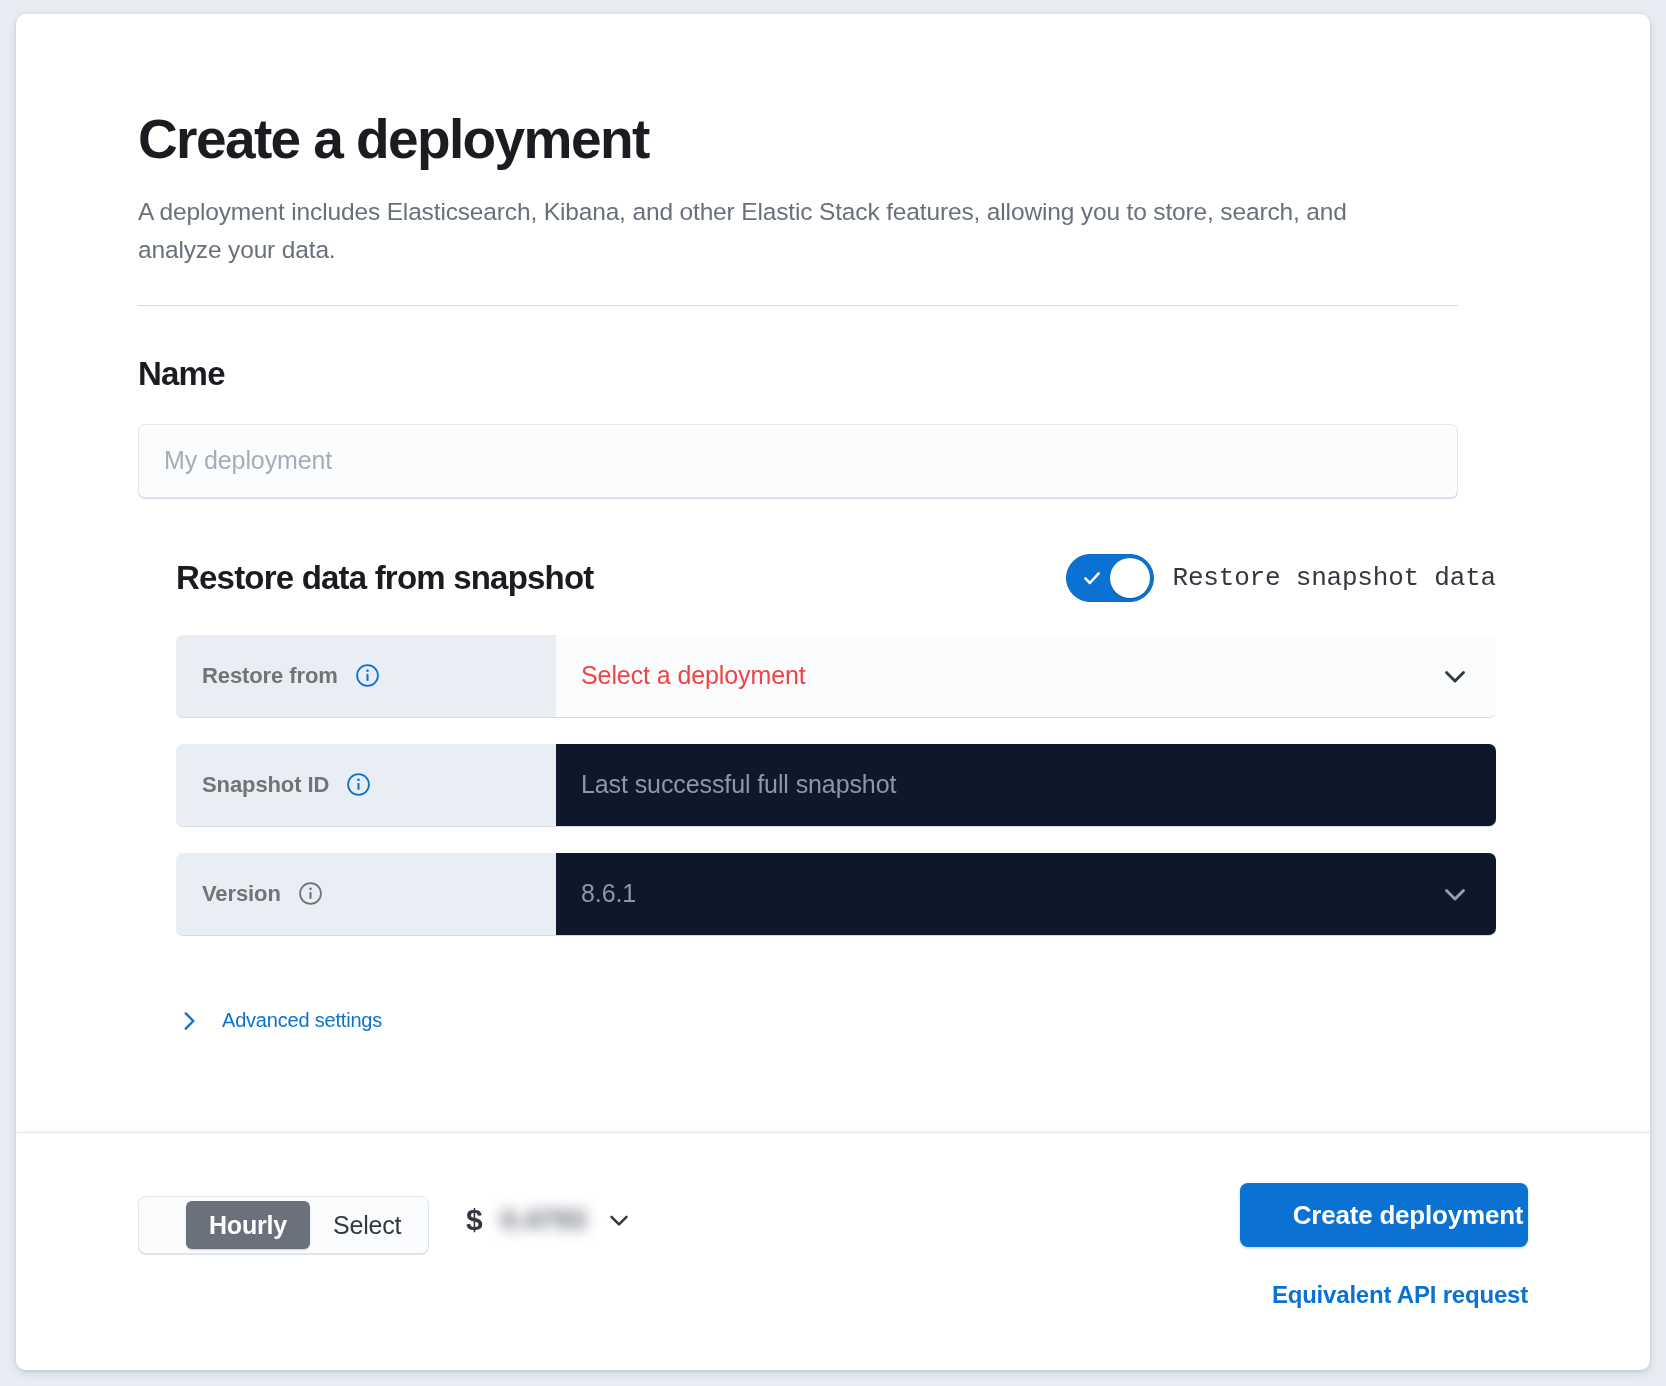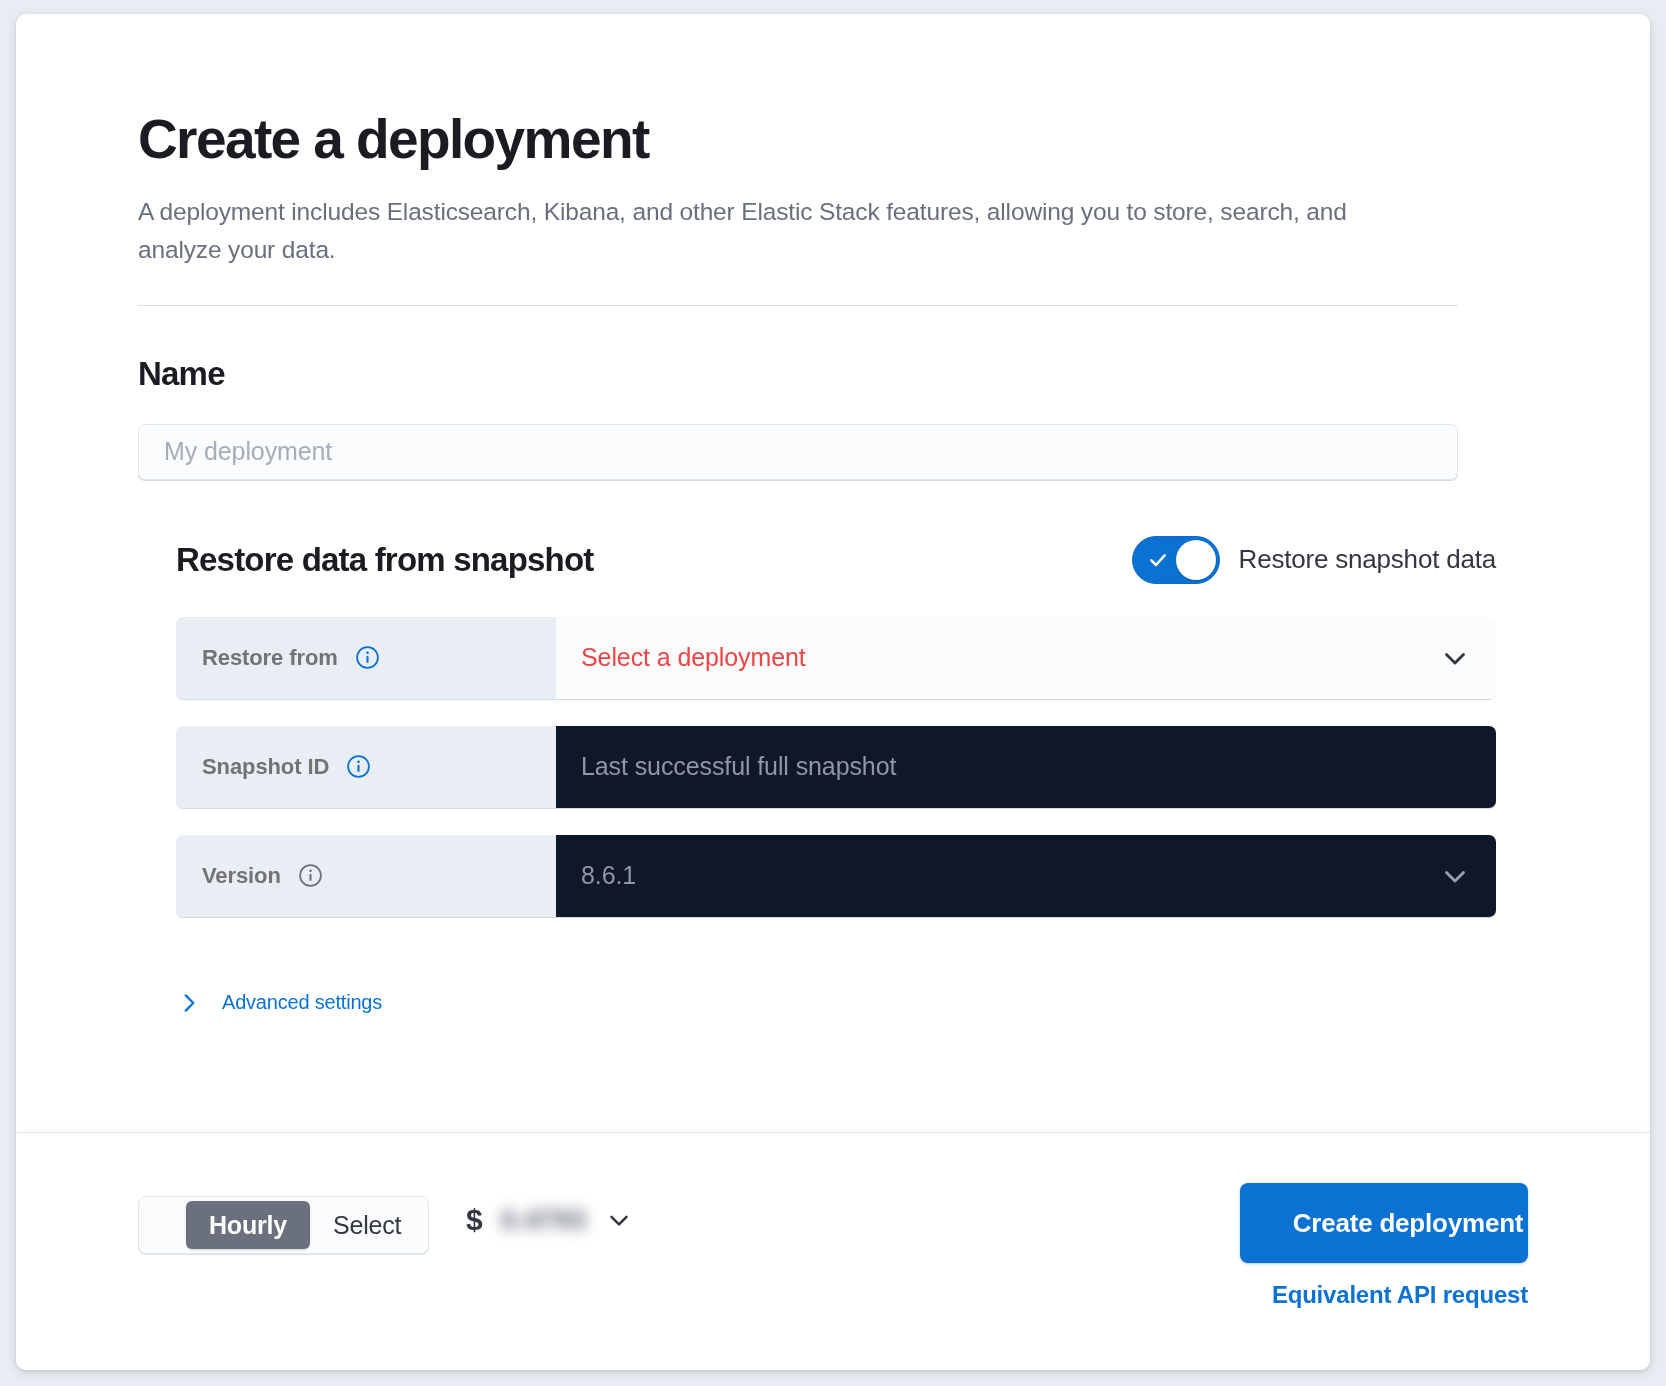--- a/index.html
+++ b/index.html
@@ -74,21 +74,21 @@
     font-weight: 700;
     color: #1a1c21;
     letter-spacing: -0.8px;
   }
 
   .name-section { margin-top: 49px; }
 
   .text-input {
     margin-top: 31px;
     width: 1320px;
-    height: 56px;
+    height: 74px;
     background: #fbfcfd;
     border: 1px solid #e3e7ee;
     border-radius: 7px;
     box-shadow: 0 1px 0 #d4dae5;
     display: flex;
     align-items: center;
     padding: 0 25px;
     font-size: 25px;
     color: #a5adba;
     letter-spacing: -0.1px;
@@ -101,20 +101,21 @@
     display: flex;
     align-items: center;
     justify-content: space-between;
     width: 1320px;
   }
 
   .toggle-wrap {
     display: flex;
     align-items: center;
     gap: 19px;
+    font-family: Liberation Mono, monospace;
   }
 
   .switch {
     width: 88px;
     height: 48px;
     border-radius: 24px;
     background: #0b72d4;
     position: relative;
     border: 1px solid #0b6cc8;
     flex: none;
@@ -261,21 +262,21 @@
     color: #5d6470;
     filter: blur(7px);
     user-select: none;
   }
 
   .create-btn {
     position: absolute;
     right: 122px;
     top: 50px;
     width: 288px;
-    height: 80px;
+    height: 64px;
     background: #0b72d4;
     border: none;
     border-radius: 8px;
     color: #ffffff;
     font-size: 26px;
     font-weight: 700;
     letter-spacing: -0.2px;
     cursor: pointer;
     box-shadow: 0 1px 3px rgba(11,114,212,.32);
     font-family: "Liberation Sans", sans-serif;

